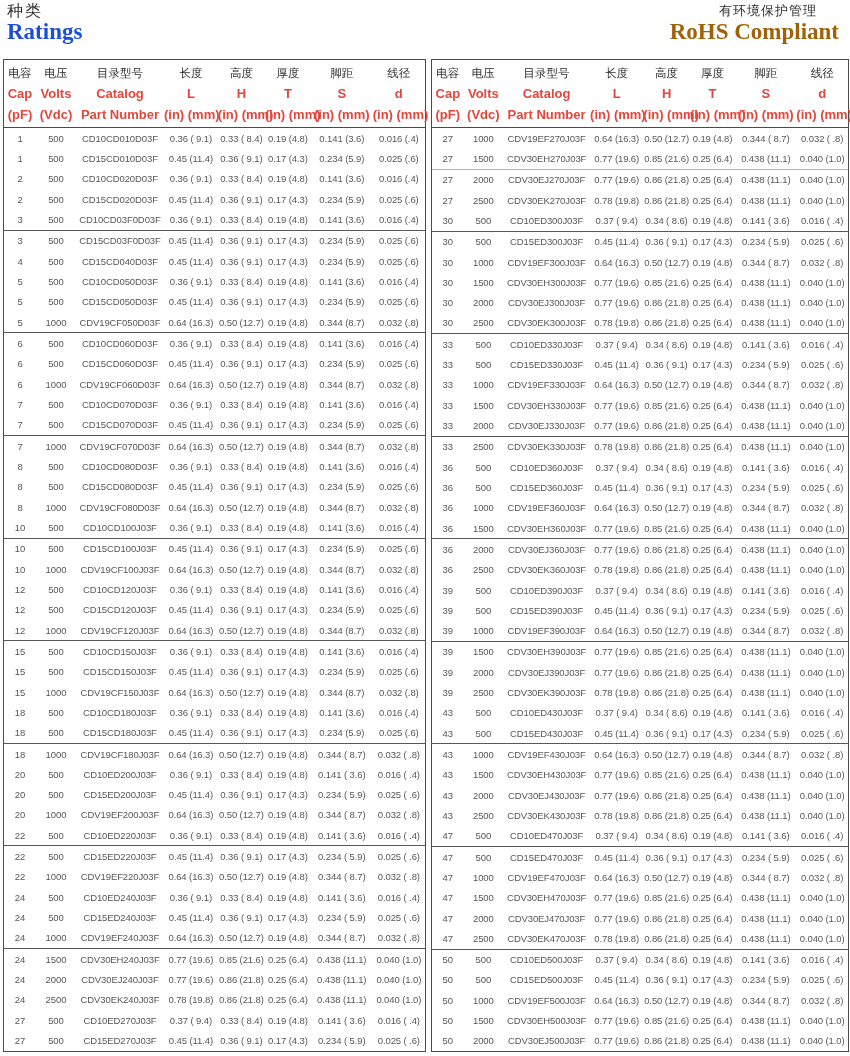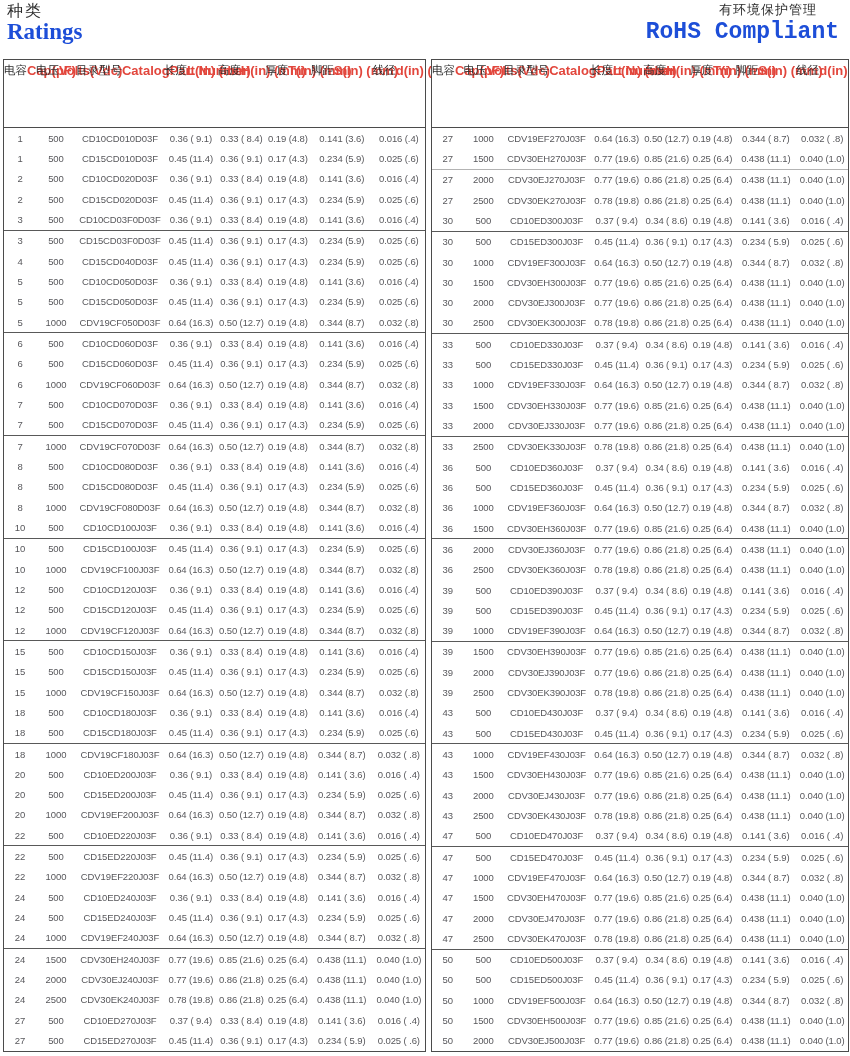--- a/index.html
+++ b/index.html
@@ -4,36 +4,36 @@
 <style>
   html,body{margin:0;padding:0;}
   body{
     width:850px;height:1056px;position:relative;background:#ffffff;
     font-family:"Liberation Sans",sans-serif;overflow:hidden;
   }
   .title-block{position:absolute;left:7px;top:3px;}
   .title-cn{font-size:16px;color:#2d2d2d;letter-spacing:2px;line-height:16px;}
   .title-en{font-family:"Liberation Serif",serif;font-weight:bold;font-size:23px;color:#1d4ed8;line-height:26px;}
   .rohs-block{position:absolute;right:11px;top:3px;text-align:right;}
-  .rohs-cn{font-size:13px;color:#2d2d2d;letter-spacing:1px;line-height:16px;margin-right:22px;font-family:Liberation Mono, monospace;}
-  .rohs-en{font-family:Liberation Mono, monospace;font-weight:bold;font-size:23px;color:#1d4ed8;line-height:26px;margin-left:20px;}
+  .rohs-cn{font-size:13px;color:#2d2d2d;letter-spacing:1px;line-height:16px;margin-right:22px;}
+  .rohs-en{font-family:Liberation Serif, serif;font-weight:bold;font-size:23px;color:#a16207;line-height:26px;margin-left:20px;}
 
   .dtable{
     position:absolute;top:59px;height:991px;border:1px solid #4b4b4b;background:#fff;
     --cols:7.6% 9.5% 20.9% 12.8% 11.2% 10.9% 14.7% 12.4%;
   }
   #table-left{left:3px;width:421px;}
   #table-right{left:431px;width:416px;}
 
   .thead{
     position:absolute;top:0;left:0;right:0;height:67px;
     border-bottom:1px solid #4b4b4b;
     display:grid;grid-template-columns:var(--cols);
   }
-  .th{display:flex;flex-direction:row;justify-content:space-around;text-align:center;padding:3px 0 2px 0;}
+  .th{display:flex;flex-direction:column;justify-content:space-around;text-align:center;padding:3px 0 2px 0;}
   .th .cn{color:#2e2e2e;font-size:11.5px;white-space:nowrap;}
   .th .red{color:#e2463c;font-size:13px;font-weight:bold;white-space:nowrap;}
 
   .tbody{position:absolute;top:68px;left:0;right:0;bottom:0;display:flex;flex-direction:column;}
   .tr{flex:1;display:grid;grid-template-columns:var(--cols);align-items:center;}
   .tr.sep{border-top:1px solid #595959;}
   .tr.sep-light{border-top:1px solid #b3b3b3;}
   .td{
     text-align:center;white-space:nowrap;color:#57575b;font-size:9.5px;
     letter-spacing:-0.1px;overflow:visible;

